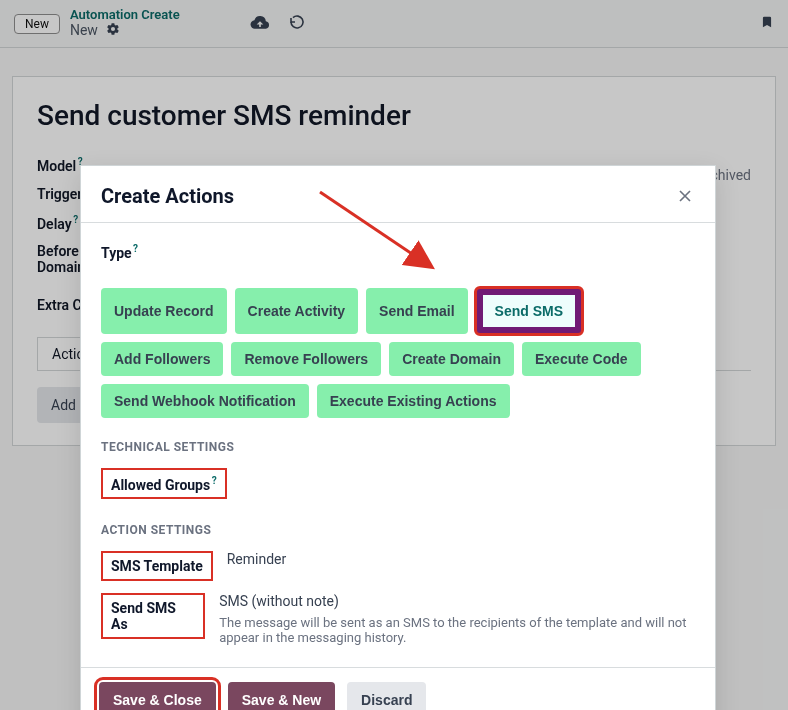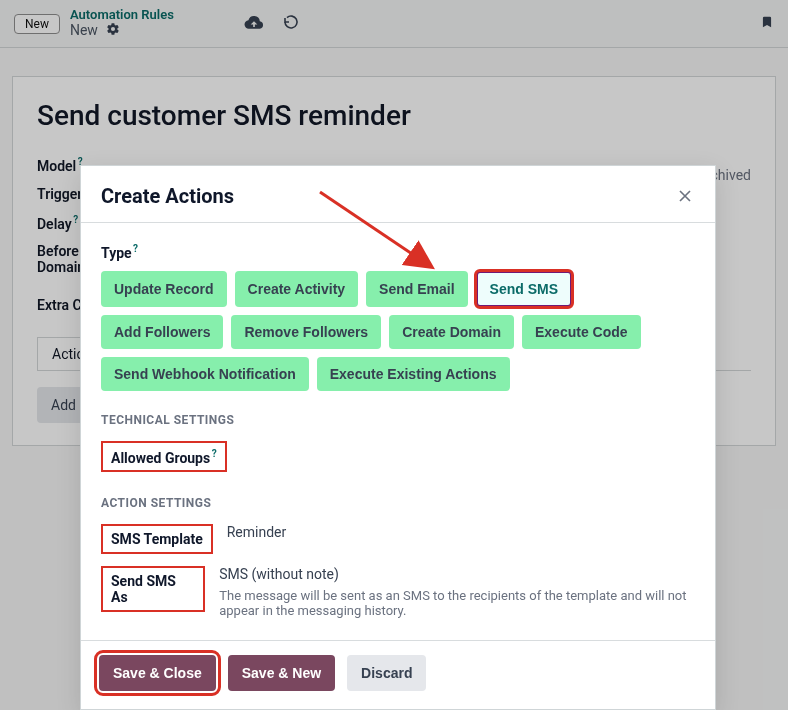--- a/index.html
+++ b/index.html
@@ -149,41 +149,41 @@
     line-height:1;
   }
   .close-x svg { width:20px; height:20px; display:block;}
   .modal-body {
     padding: 20px 20px 10px 20px;
   }
   .type-label-row {
     font-size:14px;
     font-weight:700;
     color:#0f172a;
-    margin-bottom:10px;
+    margin-bottom:27px;
   }
   .chip-group {
     display:flex;
     flex-wrap:wrap;
     gap:8px;
     margin-bottom:22px;
     position: relative;
   }
   .chip {
     background:#86efac;
     color:#374151;
     border-radius:4px;
     padding:8px 12px;
     font-size:14px;
     font-weight:600;
     border:1px solid transparent;
     cursor:pointer;
   }
   .chip.selected {
-    border:2px solid #701a75;
+    border:7px solid #701a75;
     background:#eefdfc;
     color:#0b6b68;
   }
   .chip.redbox { outline:3px solid #d93025; outline-offset:-1px;}
   .section-hdr {
     font-size:12px;
     letter-spacing:.04em;
     font-weight:700;
     color:#6b7280;
     margin: 8px 0 14px 0;
@@ -240,21 +240,21 @@
     pointer-events:none;
   }
 </style>
 </head>
 <body>
 <div class="viewport">
 
   <div class="topbar">
     <div class="new-chip">New</div>
     <div class="crumbs">
-      <div class="crumb-top">Automation Rules</div>
+      <div class="crumb-top">Automation Create</div>
       <div class="crumb-bottom">
         <span>New</span>
         <span class="gear-glyph">
           <svg width="14" height="14" viewBox="0 0 24 24" fill="currentColor">
               <path d="M19.4 13a7.8 7.8 0 0 0 .07-1 7.8 7.8 0 0 0-.07-1l2.1-1.6a.5.5 0 0 0 .12-.64l-2-3.46a.5.5 0 0 0-.6-.22l-2.48 1a7.6 7.6 0 0 0-1.73-1l-.38-2.63A.5.5 0 0 0 13.94 2h-4a.5.5 0 0 0-.49.42l-.38 2.63a7.6 7.6 0 0 0-1.73 1l-2.48-1a.5.5 0 0 0-.6.22l-2 3.46a.5.5 0 0 0 .12.64L4.48 11a7.8 7.8 0 0 0-.07 1 7.8 7.8 0 0 0 .07 1l-2.1 1.6a.5.5 0 0 0-.12.64l2 3.46a.5.5 0 0 0 .6.22l2.48-1a7.6 7.6 0 0 0 1.73 1l.38 2.63a.5.5 0 0 0 .49.42h4a.5.5 0 0 0 .49-.42l.38-2.63a7.6 7.6 0 0 0 1.73-1l2.48 1a.5.5 0 0 0 .6-.22l2-3.46a.5.5 0 0 0-.12-.64ZM12 15.5A3.5 3.5 0 1 1 15.5 12 3.5 3.5 0 0 1 12 15.5Z"></path>
             </svg>
         </span>
       </div>
     </div>
     <div class="top-icons">

